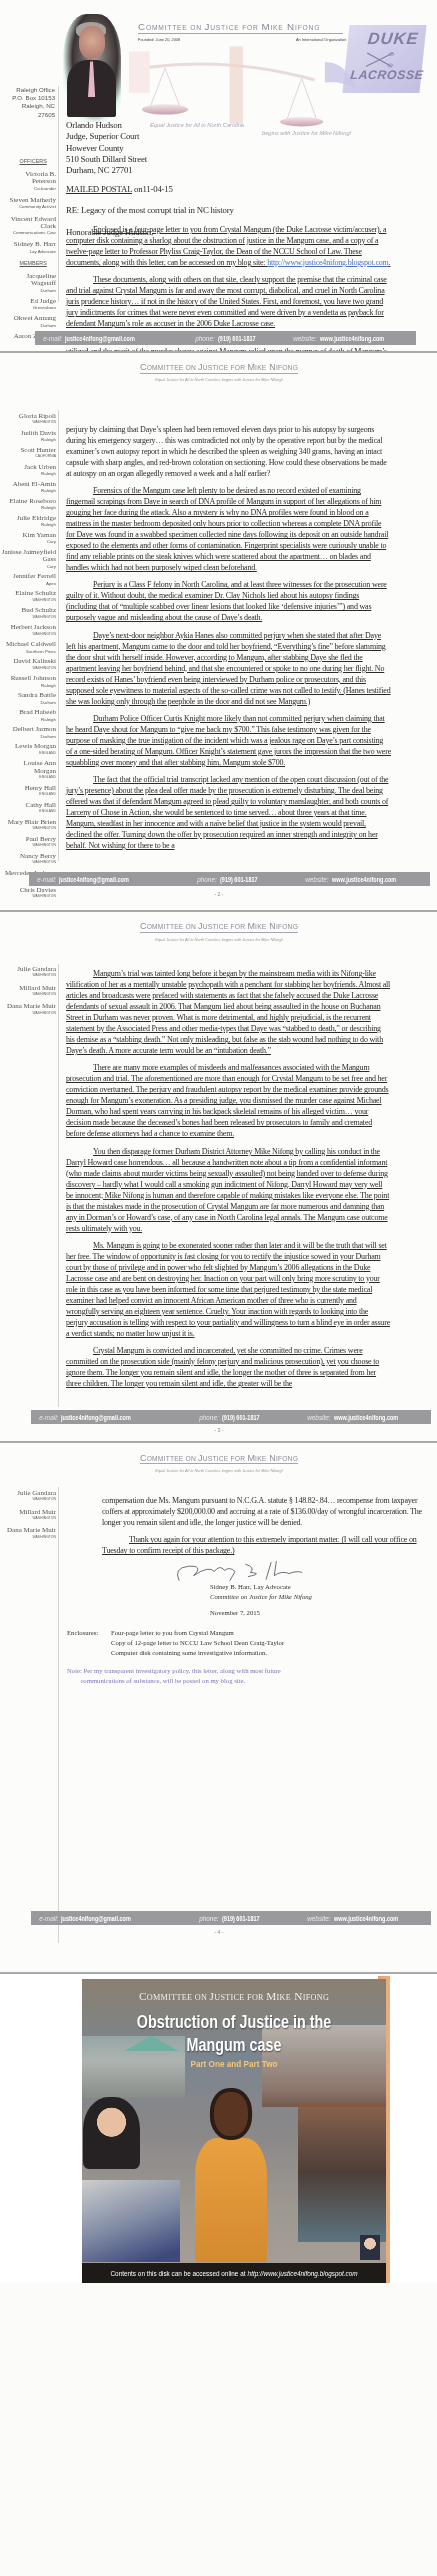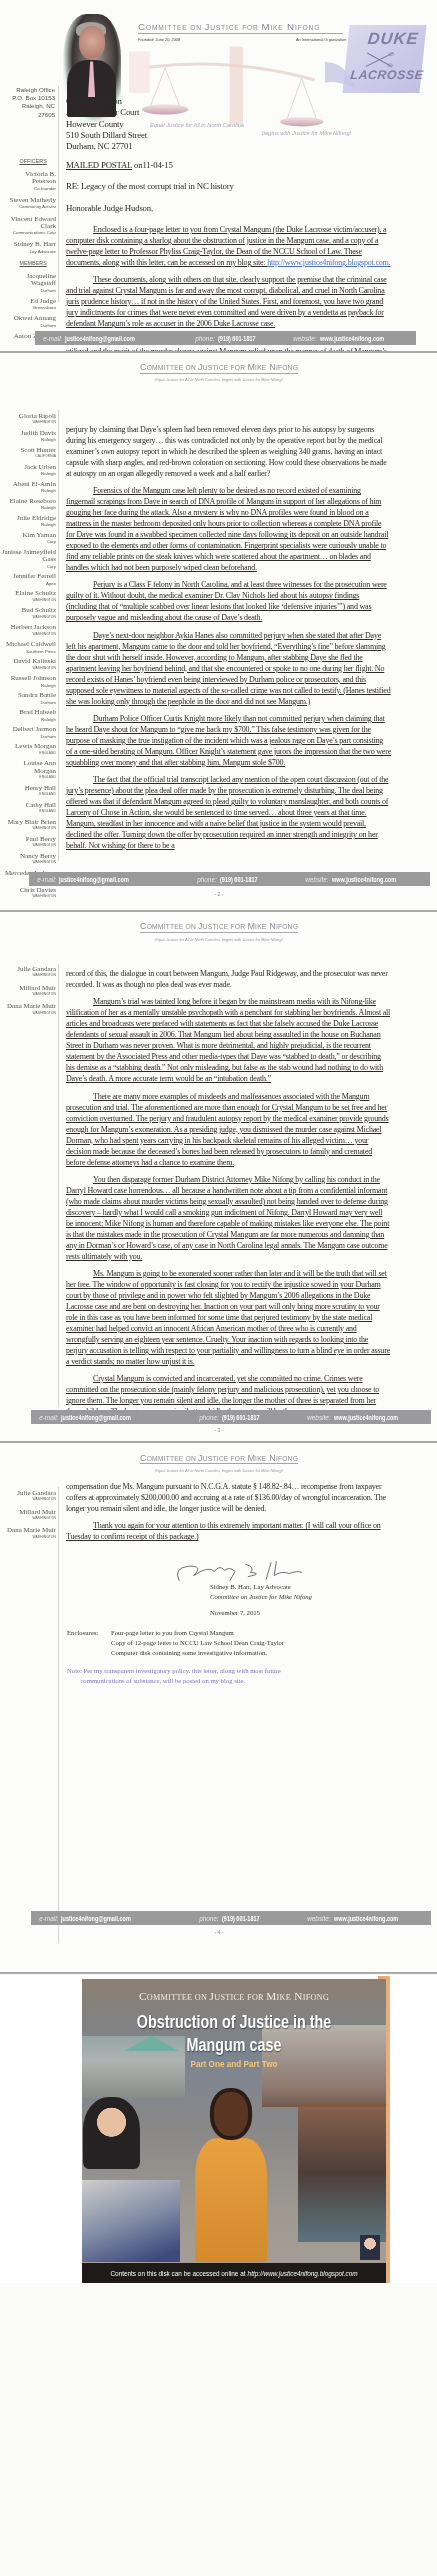--- a/index.html
+++ b/index.html
@@ -36,21 +36,21 @@
   .side-rule { position: absolute; left: 58px; width: 0.5px; background: #d4d4d4; }
   .side .hd { font-family: "Liberation Sans", sans-serif; font-size: 5.4px; text-decoration: underline; text-align: center; padding-left: 10.3px; margin-bottom: 7.2px; color: #555; }
   .side .nm { font-size: 7px; line-height: 7.2px; color: #555; }
   .side .rl { font-family: "Liberation Sans", sans-serif; font-size: 4.4px; line-height: 5.7px; color: #555; margin-bottom: 5.7px; }
   .side .rl.cap { font-size: 3.3px; letter-spacing: 0.1px; }
 
   
   .body { position: absolute; left: 66px; width: 325px; font-size: 8px; line-height: 11px; color: #2e2a2a; letter-spacing: -0.2px; }
   .body p { margin-bottom: 6.2px; }
   .body p.ind { text-indent: 27px; text-decoration: underline; }
-  .addr { font-size: 8.8px; line-height: 11.3px; }
+  .addr { font-size: 8.8px; line-height: 11.3px; margin-top: 24px; }
   .link { color: #4a72c2; text-decoration: underline; }
   .ul { text-decoration: underline; }
 
   
   .fbar { position: absolute; height: 14px; background: #9a9a9c; font-family: "Liberation Sans", sans-serif; font-size: 6.4px; color: #fff; display: flex; align-items: center; padding-left: 8.2px; white-space: nowrap; }
   .fbar .lbl { font-style: italic; color: #e9e9ec; margin-right: 3.1px; }
   .fbar .val { font-weight: bold; transform: scaleX(.86); transform-origin: left center; display: inline-block; }
   .fbar .seg { display: inline-block; }
   .pno { position: absolute; left: 0; width: 438px; text-align: center; font-family: "Liberation Sans", sans-serif; font-size: 5.2px; color: #888; }
 
@@ -282,21 +282,20 @@
   <div class="side-rule" style="top:52px;height:443px;"></div>
   <div class="side" style="top:54px;" id="p3-members">
       <div class="nm">Julie Gandara</div>
       <div class="rl cap">WASHINGTON</div>
       <div class="nm">Millard Muir</div>
       <div class="rl cap">WASHINGTON</div>
       <div class="nm">Dana Marie Muir</div>
       <div class="rl cap">WASHINGTON</div>
     </div>
   <div class="body" style="top:56px;">
-    <p>record of this, the dialogue in court between Mangum, Judge Paul Ridgeway, and the prosecutor was never recorded.  It was as though no plea deal was ever made.</p>
     <div id="p3-paras">
         <p class="ind">Mangum’s trial was tainted long before it began by the mainstream media with its Nifong-like vilification of her as a mentally unstable psychopath with a penchant for stabbing her boyfriends.  Almost all articles and broadcasts were prefaced with statements as fact that she falsely accused the Duke Lacrosse defendants of sexual assault in 2006.  That Mangum lied about being assaulted in the house on Buchanan Street in Durham was never proven.  What is more detrimental, and highly prejudicial, is the recurrent statement by the Associated Press and other media-types that Daye was “stabbed to death,” or describing his demise as a “stabbing death.”  Not only misleading, but false as the stab wound had nothing to do with Daye’s death.  A more accurate term would be an “intubation death.”</p>
         <p class="ind">There are many more examples of misdeeds and malfeasances associated with the Mangum prosecution and trial.  The aforementioned are more than enough for Crystal Mangum to be set free and her conviction overturned.  The perjury and fraudulent autopsy report by the medical examiner provide grounds enough for Mangum’s exoneration.  As a presiding judge, you dismissed the murder case against Michael Dorman, who had spent years carrying in his backpack skeletal remains of his alleged victim… your decision made because the deceased’s bones had been released by prosecutors to family and cremated before defense attorneys had a chance to examine them.</p>
         <p class="ind">You then disparage former Durham District Attorney Mike Nifong by calling his conduct in the Darryl Howard case horrendous… all because a handwritten note about a tip from a confidential informant (who made claims about murder victims being sexually assaulted) not being handed over to defense during discovery – hardly what I would call a smoking gun indictment of Nifong.  Darryl Howard may very well be innocent; Mike Nifong is human and therefore capable of making mistakes like everyone else.  The point is that the mistakes made in the prosecution of Crystal Mangum are far more numerous and damning than any in Dorman’s or Howard’s case, of any case in North Carolina legal annals.  The Mangum case outcome rests ultimately with you.</p>
         <p class="ind">Ms. Mangum is going to be exonerated sooner rather than later and it will be the truth that will set her free.  The window of opportunity is  fast closing for you to rectify the injustice sowed in your Durham court by those of privilege and in power who felt slighted by Mangum’s 2006 allegations in the Duke Lacrosse case and are bent on destroying her.  Inaction on your part will only bring more scrutiny to your role in this case as you have been informed for some time that perjured testimony by the state medical examiner had helped convict an innocent African American mother of three who is currently and wrongfully serving an eighteen year sentence.  Cruelty.  Your inaction with regards to looking into the perjury accusation is telling with respect to your partiality and willingness to turn a blind eye in order assure a verdict stands; no matter how unjust it is.</p>
         <p class="ind">Crystal Mangum is convicted and incarcerated, yet she committed no crime.  Crimes were committed on the prosecution side (mainly felony perjury and malicious prosecution), yet you choose to ignore them.  The longer you remain silent and idle, the longer the mother of three is separated from her three children.  The longer you remain silent and idle, the greater will be the</p>
       </div>
   </div>
   <div class="fbar" style="left:31px;top:498px;width:400px;">
     <span class="seg" style="width:160px"><span class="lbl">e-mail:</span><span class="val">justice4nifong@gmail.com</span></span>
@@ -314,21 +313,21 @@
   </div>
   <div class="side-rule" style="top:44px;height:456px;"></div>
   <div class="side" style="top:47px;" id="p4-members">
       <div class="nm">Julie Gandara</div>
       <div class="rl cap">WASHINGTON</div>
       <div class="nm">Millard Muir</div>
       <div class="rl cap">WASHINGTON</div>
       <div class="nm">Dana Marie Muir</div>
       <div class="rl cap">WASHINGTON</div>
     </div>
-  <div class="body" style="top:38px;">
+  <div class="body" style="top:52px;margin-left:36px;">
     <p>compensation due Ms. Mangum pursuant to N.C.G.A. statute § 148.82-.84… recompense from taxpayer coffers at approximately $200,000.00 and accruing at a rate of $136.00/day of wrongful incarceration.  The longer you remain silent and idle, the longer justice will be denied.</p>
     <div id="p4-paras">
         <p class="ind">Thank you again for your attention to this extremely important matter.  (I will call your office on Tuesday to confirm receipt of this package.)</p>
       </div>
   </div>
   <svg class="sig" style="top:117px;" viewBox="0 0 300 50">
     <path d="M12 40 Q 0 15 30 12 Q 60 10 40 30 Q 70 10 80 22 Q 90 8 100 20 Q 110 12 120 22 L 110 40 M 140 8 Q 160 14 150 24 Q 175 26 145 32 M 190 4 L 180 38 M 200 2 L 196 30 Q 210 20 225 26 Q 240 20 250 24" stroke="#2a2a3a" stroke-width="1.3" fill="none"></path>
   </svg>
   <div class="sigtext" style="top:139px;">
     <div>Sidney B. Harr, Lay Advocate</div>

